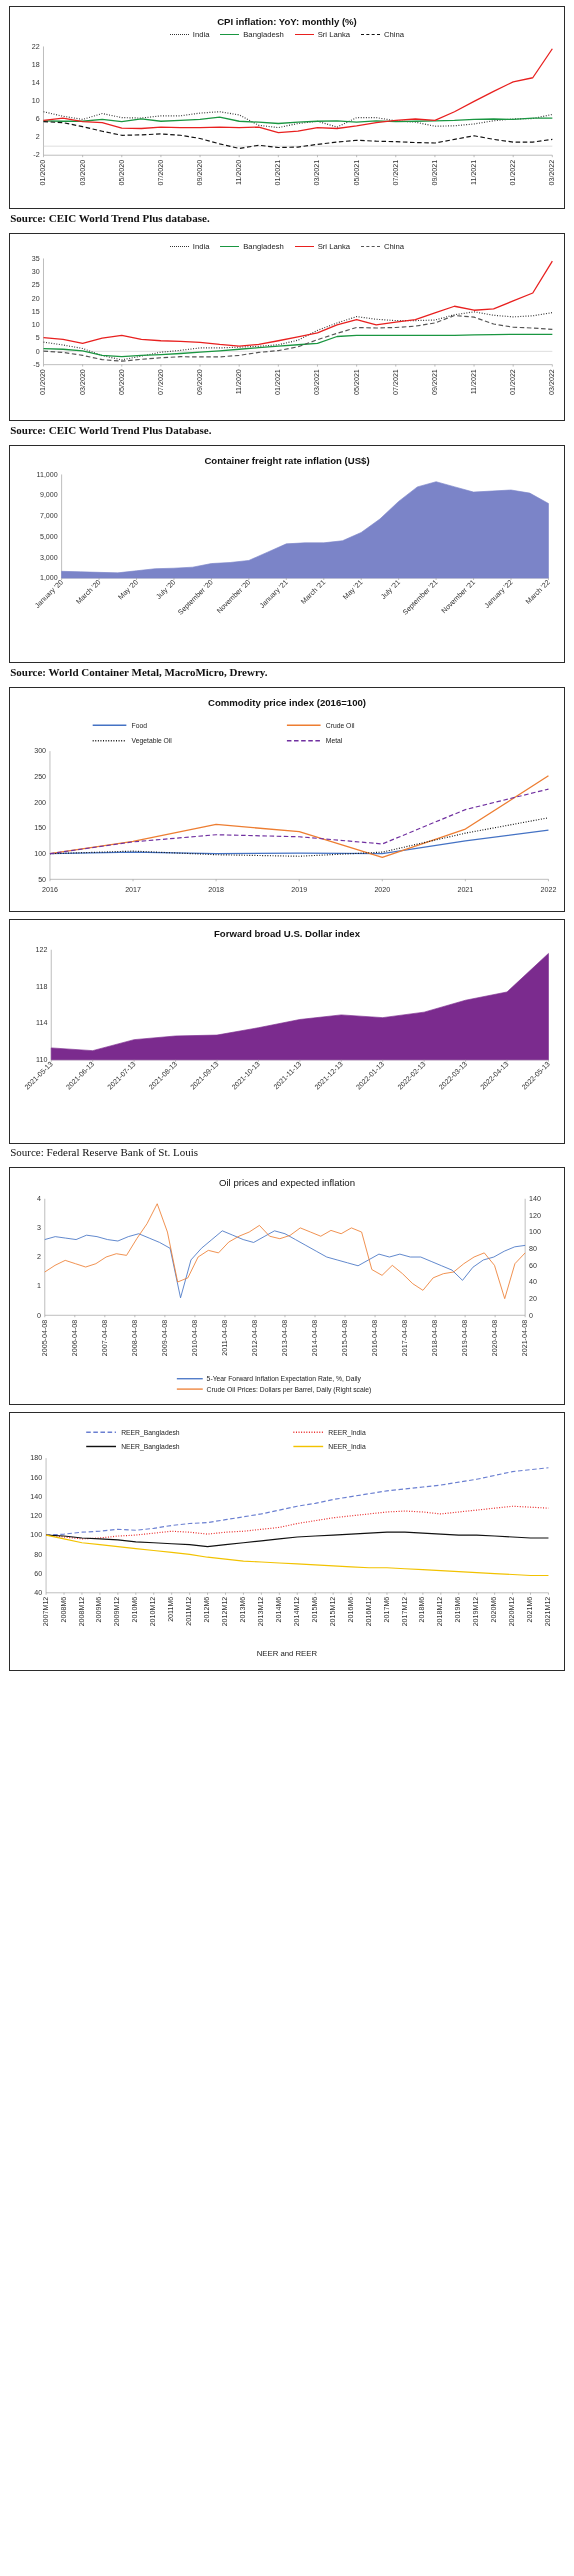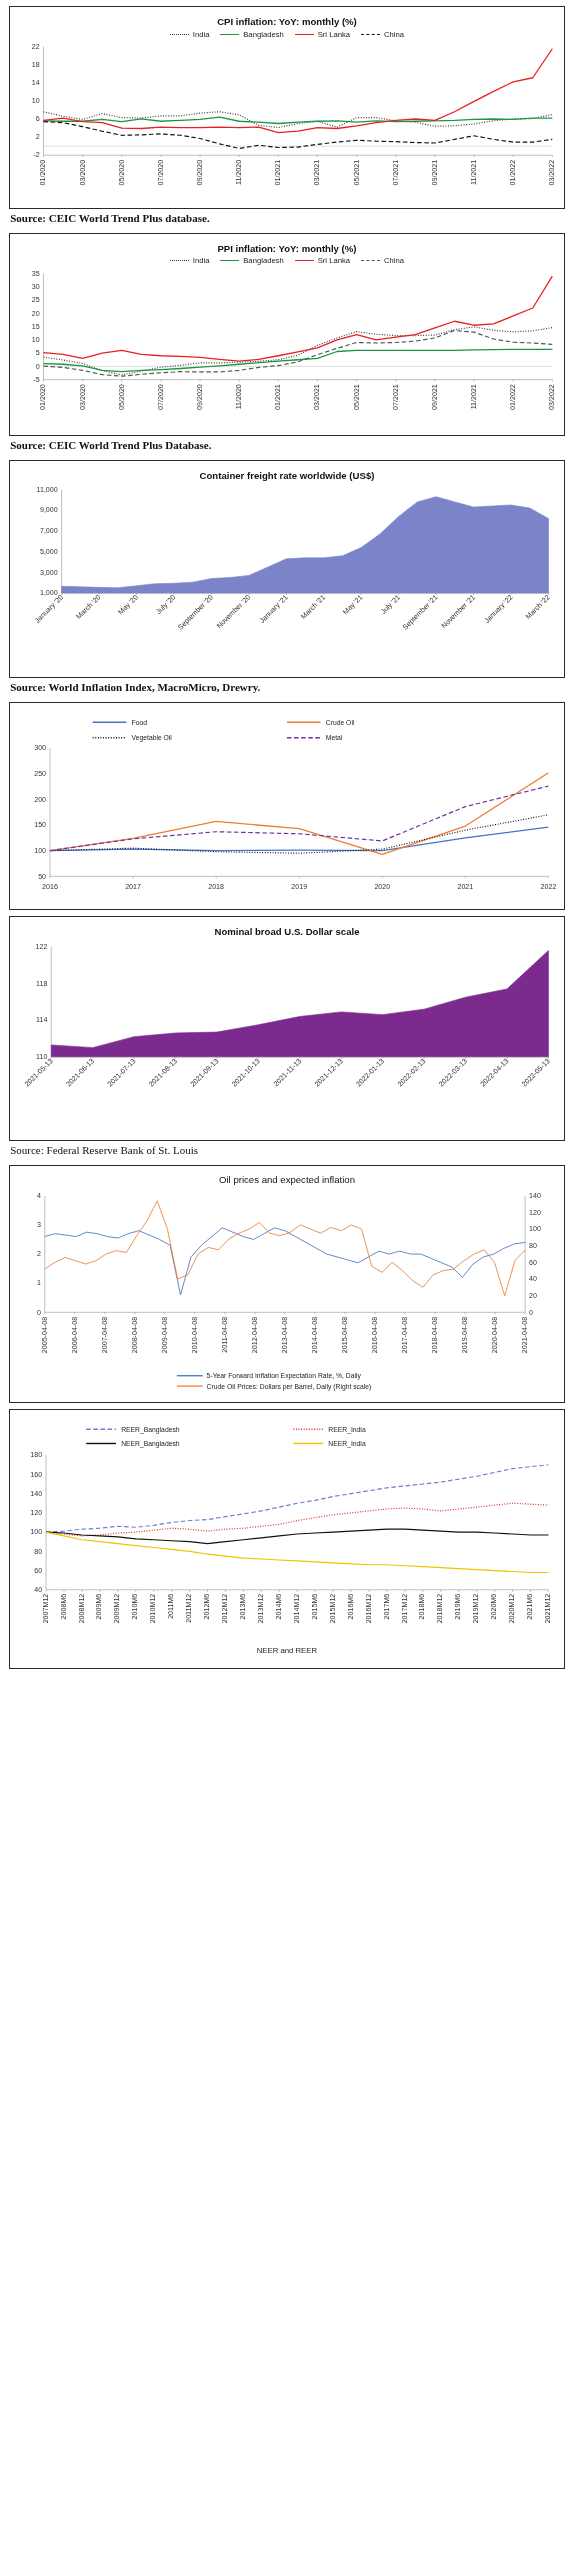--- a/index.html
+++ b/index.html
@@ -85,21 +85,20 @@
           <line x1="769.5384615384615" y1="178" x2="769.5384615384615" y2="181" stroke="#9a9a9a" stroke-width="1"></line>
           <text x="0" y="0" class="axis-label" text-anchor="end" transform="translate(772.5,185) rotate(-90)">01/2022</text>
           <line x1="830" y1="178" x2="830" y2="181" stroke="#9a9a9a" stroke-width="1"></line>
           <text x="0" y="0" class="axis-label" text-anchor="end" transform="translate(833.0,185) rotate(-90)">03/2022</text>
         </svg>
     </div>
   </div>
   <div class="source">Source: CEIC World Trend Plus database.</div>
 
   <div class="figure">
-    <div class="fig-title">PPI inflation: YoY: monthly (%)</div>
     <div class="legend">
       <span class="item">
           <span class="swatch" style="border-top-style:dotted;border-top-color:#333333;"></span>
           <span>India</span>
         </span>
       <span class="item">
           <span class="swatch" style="border-top-style:solid;border-top-color:#1a9641;"></span>
           <span>Bangladesh</span>
         </span>
       <span class="item">
@@ -156,21 +155,21 @@
           <line x1="769.5384615384615" y1="174" x2="769.5384615384615" y2="177" stroke="#9a9a9a" stroke-width="1"></line>
           <text x="0" y="0" class="axis-label" text-anchor="end" transform="translate(772.5,181) rotate(-90)">01/2022</text>
           <line x1="830" y1="174" x2="830" y2="177" stroke="#9a9a9a" stroke-width="1"></line>
           <text x="0" y="0" class="axis-label" text-anchor="end" transform="translate(833.0,181) rotate(-90)">03/2022</text>
         </svg>
     </div>
   </div>
   <div class="source">Source: CEIC World Trend Plus Database.</div>
 
   <div class="figure">
-    <div class="fig-title">Container freight rate worldwide (US$)</div>
+    <div class="fig-title">Container freight rate inflation (US$)</div>
     <div class="plotwrap">
       <svg id="svg-freight" viewBox="0 0 840 290" preserveAspectRatio="none">
           <text x="66" y="173.5" text-anchor="end" class="axis-label">1,000</text>
           <text x="66" y="141.5" text-anchor="end" class="axis-label">3,000</text>
           <text x="66" y="109.5" text-anchor="end" class="axis-label">5,000</text>
           <text x="66" y="77.5" text-anchor="end" class="axis-label">7,000</text>
           <text x="66" y="45.5" text-anchor="end" class="axis-label">9,000</text>
           <text x="66" y="13.5" text-anchor="end" class="axis-label">11,000</text>
           <line x1="72" y1="170" x2="824" y2="170" stroke="#9a9a9a" stroke-width="1"></line>
           <line x1="72" y1="10" x2="72" y2="170" stroke="#9a9a9a" stroke-width="1"></line>
@@ -199,23 +198,24 @@
           <text x="0" y="0" class="axis-label" text-anchor="end" transform="translate(653.5,177) rotate(-45)">September '21</text>
           <line x1="708.3076923076923" y1="170" x2="708.3076923076923" y2="173" stroke="#9a9a9a" stroke-width="1"></line>
           <text x="0" y="0" class="axis-label" text-anchor="end" transform="translate(711.3,177) rotate(-45)">November '21</text>
           <line x1="766.1538461538462" y1="170" x2="766.1538461538462" y2="173" stroke="#9a9a9a" stroke-width="1"></line>
           <text x="0" y="0" class="axis-label" text-anchor="end" transform="translate(769.2,177) rotate(-45)">January '22</text>
           <line x1="824" y1="170" x2="824" y2="173" stroke="#9a9a9a" stroke-width="1"></line>
           <text x="0" y="0" class="axis-label" text-anchor="end" transform="translate(827.0,177) rotate(-45)">March '22</text>
         </svg>
     </div>
   </div>
-  <div class="source">Source: World Inflation Index, MacroMicro, Drewry.</div>
-
-  <div class="figure">
+  <div class="source">Source: World Container Metal, MacroMicro, Drewry.</div>
+
+  <div class="figure">
+    <div class="fig-title">Commodity price index (2016=100)</div>
     <div class="plotwrap">
       <svg id="svg-commodity" viewBox="0 0 840 300" preserveAspectRatio="none">
           <text x="48" y="263.5" text-anchor="end" class="axis-label">50</text>
           <text x="48" y="223.9" text-anchor="end" class="axis-label">100</text>
           <text x="48" y="184.3" text-anchor="end" class="axis-label">150</text>
           <text x="48" y="144.7" text-anchor="end" class="axis-label">200</text>
           <text x="48" y="105.1" text-anchor="end" class="axis-label">250</text>
           <text x="48" y="65.5" text-anchor="end" class="axis-label">300</text>
           <line x1="54" y1="260" x2="824" y2="260" stroke="#9a9a9a" stroke-width="1"></line>
           <line x1="54" y1="62" x2="54" y2="260" stroke="#9a9a9a" stroke-width="1"></line>
@@ -243,21 +243,21 @@
           <text x="310.6666666666667" y="280" class="axis-label" text-anchor="middle" font-size="15">2018</text>
           <text x="439" y="280" class="axis-label" text-anchor="middle" font-size="15">2019</text>
           <text x="567.3333333333334" y="280" class="axis-label" text-anchor="middle" font-size="15">2020</text>
           <text x="695.6666666666666" y="280" class="axis-label" text-anchor="middle" font-size="15">2021</text>
           <text x="824" y="280" class="axis-label" text-anchor="middle" font-size="15">2022</text>
         </svg>
     </div>
   </div>
 
   <div class="figure">
-    <div class="fig-title">Nominal broad U.S. Dollar scale</div>
+    <div class="fig-title">Forward broad U.S. Dollar index</div>
     <div class="plotwrap">
       <svg id="svg-dollar" viewBox="0 0 840 300" preserveAspectRatio="none">
           <text x="50" y="185.5" text-anchor="end" class="axis-label">110</text>
           <text x="50" y="128.83333333333334" text-anchor="end" class="axis-label">114</text>
           <text x="50" y="72.16666666666667" text-anchor="end" class="axis-label">118</text>
           <text x="50" y="15.5" text-anchor="end" class="axis-label">122</text>
           <line x1="56" y1="182" x2="824" y2="182" stroke="#9a9a9a" stroke-width="1"></line>
           <line x1="56" y1="12" x2="56" y2="182" stroke="#9a9a9a" stroke-width="1"></line>
           <path d="M56.00 163.58 L120.00 167.83 L184.00 150.83 L248.00 145.17 L312.00 143.75 L376.00 132.42 L440.00 119.67 L504.00 112.58 L568.00 116.83 L632.00 108.33 L696.00 89.92 L760.00 77.17 L824.00 17.67 L824.00 182 L56.00 182 Z" fill="#7b2b8e" stroke="#7b2b8e" stroke-width="1"></path>
           <line x1="56" y1="182" x2="56" y2="185" stroke="#9a9a9a" stroke-width="1"></line>

